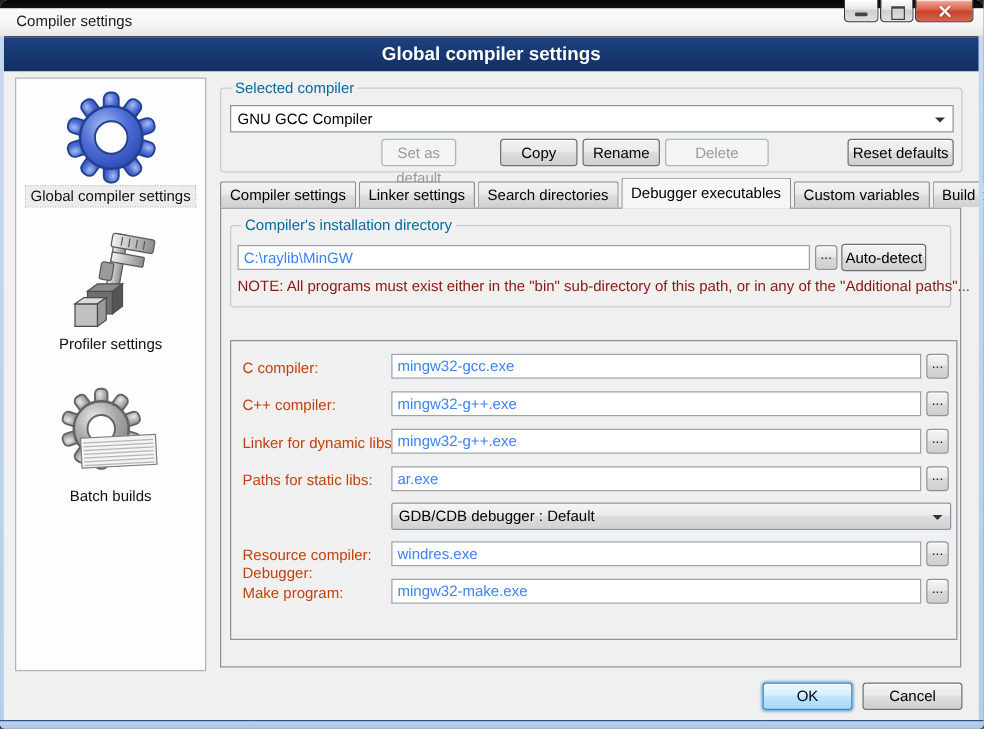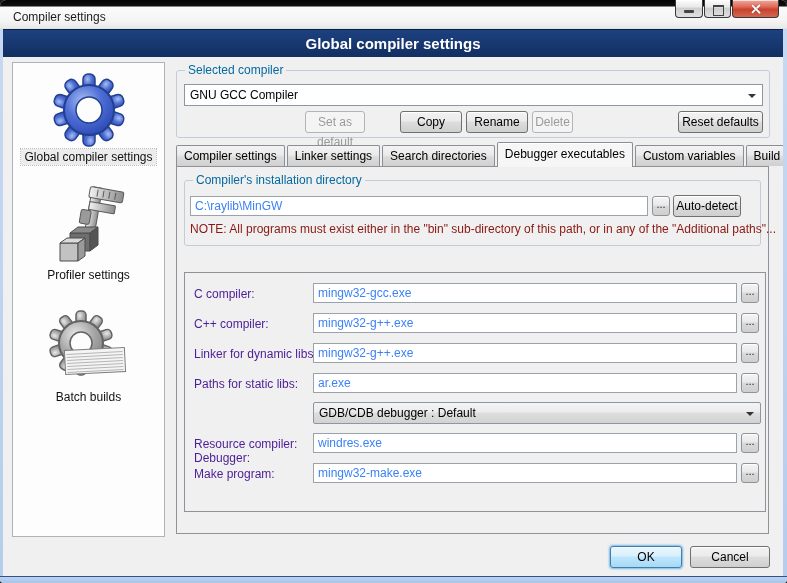--- a/index.html
+++ b/index.html
@@ -134,21 +134,21 @@
     background:linear-gradient(180deg,#f3f3f3,#eaeaea 45%,#dcdcdc 55%,#d0d0d0);
     margin-right:2px;white-space:nowrap;cursor:default;
   }
   .subtab.active{height:24px;line-height:22px;background:#f4f4f4;margin-bottom:-1px;z-index:6;position:relative;box-shadow:inset 0 1px 0 #fff;}
   .panel{
     position:absolute;border:1px solid #8f9399;background:#f0f0f0;box-sizing:border-box;
   }
   .note{
     position:absolute;color:#8a1712;font-size:12px;white-space:nowrap;
   }
-  .flabel{position:absolute;font-size:12px;color:#4c1d95;white-space:nowrap;}
+  .flabel{position:absolute;font-size:12px;color:#c2410c;white-space:nowrap;}
 </style>
 </head>
 <body>
 
 <div class="window">
 
   <div class="titlebar">
     <span class="title-text">Compiler settings</span>
     <div class="win-controls">
       <div class="win-btn min">
@@ -272,21 +272,21 @@
   <div class="groupbox" style="left:176px;top:70px;width:594px;height:68px;">
     <span class="legend">Selected compiler</span>
   </div>
   <div class="combo" style="left:184px;top:84px;width:579px;">
     <span>GNU GCC Compiler</span>
     <span class="arrow"></span>
   </div>
   <div class="btn disabled" style="left:305px;top:111px;width:60px;">Set as default</div>
   <div class="btn" style="left:400px;top:111px;width:62px;">Copy</div>
   <div class="btn" style="left:466px;top:111px;width:62px;">Rename</div>
-  <div class="btn disabled" style="left:532px;top:111px;width:41px;">Delete</div>
+  <div class="btn disabled" style="left:532px;top:111px;width:83px;">Delete</div>
   <div class="btn" style="left:678px;top:111px;width:85px;">Reset defaults</div>
 
   <div class="tabbar">
     <div class="tab">Compiler settings</div>
     <div class="tab">Linker settings</div>
     <div class="tab">Search directories</div>
     <div class="tab active">Debugger executables</div>
     <div class="tab">Custom variables</div>
     <div class="tab">Build options</div>
 

